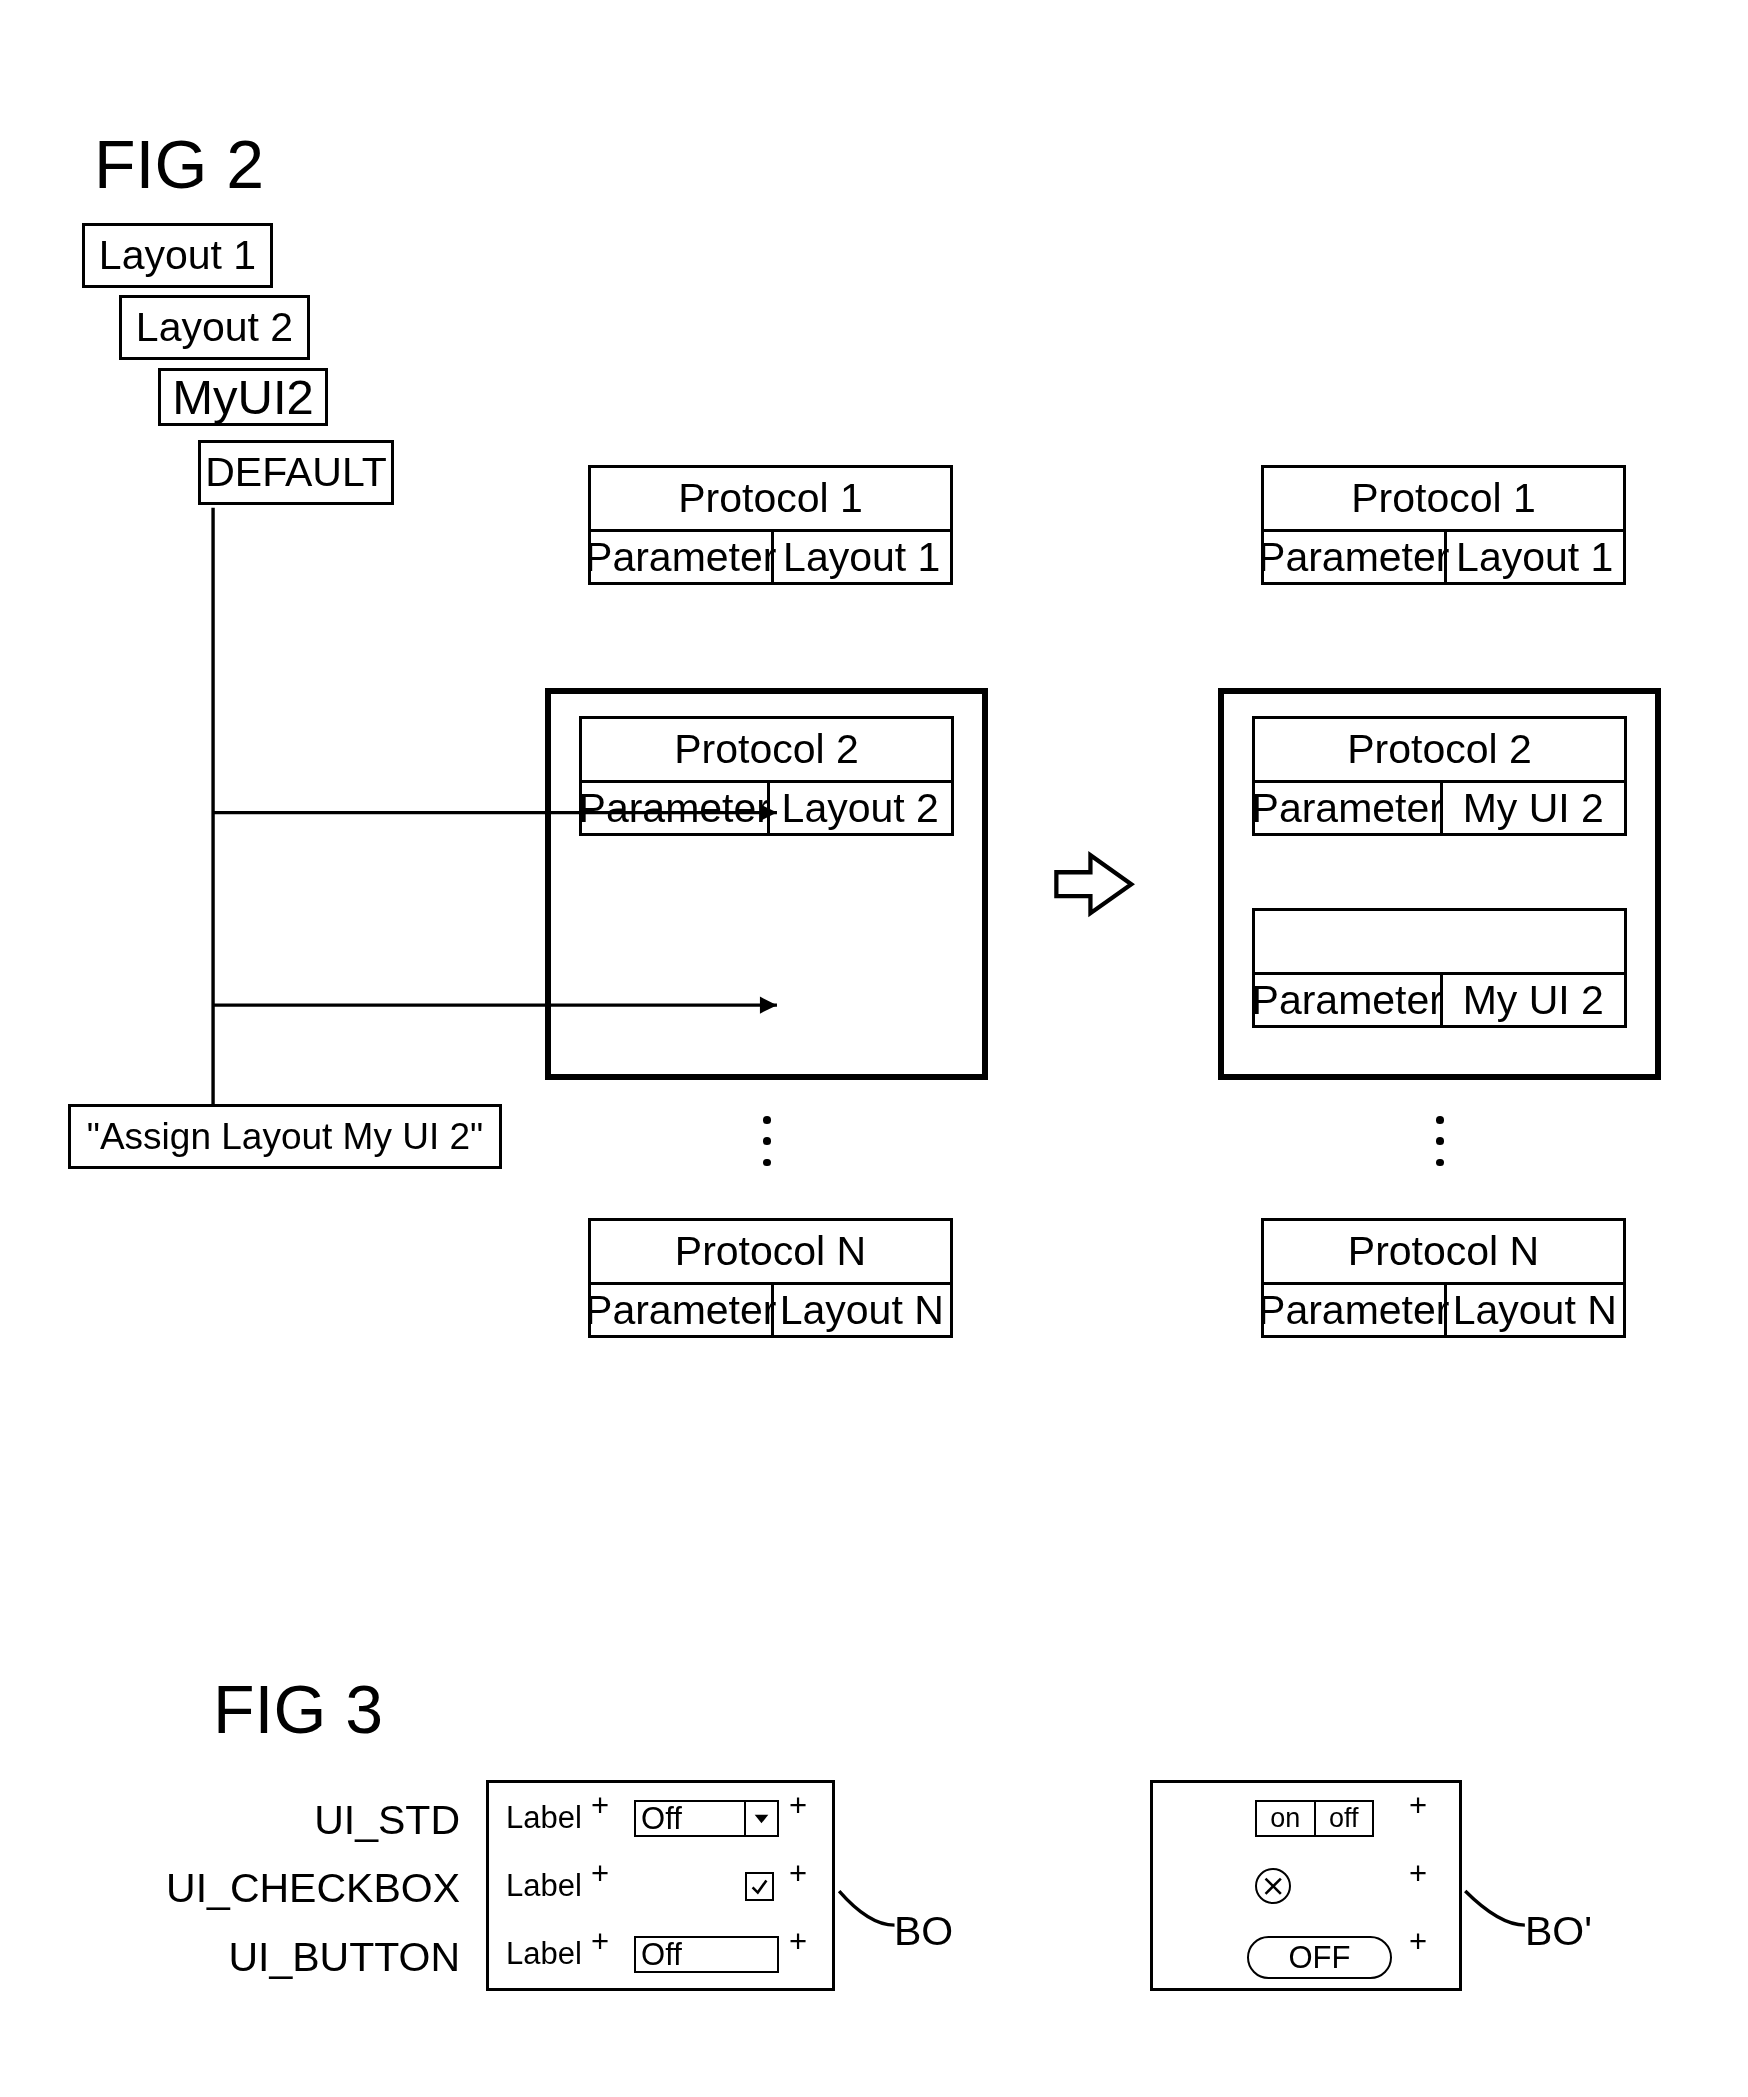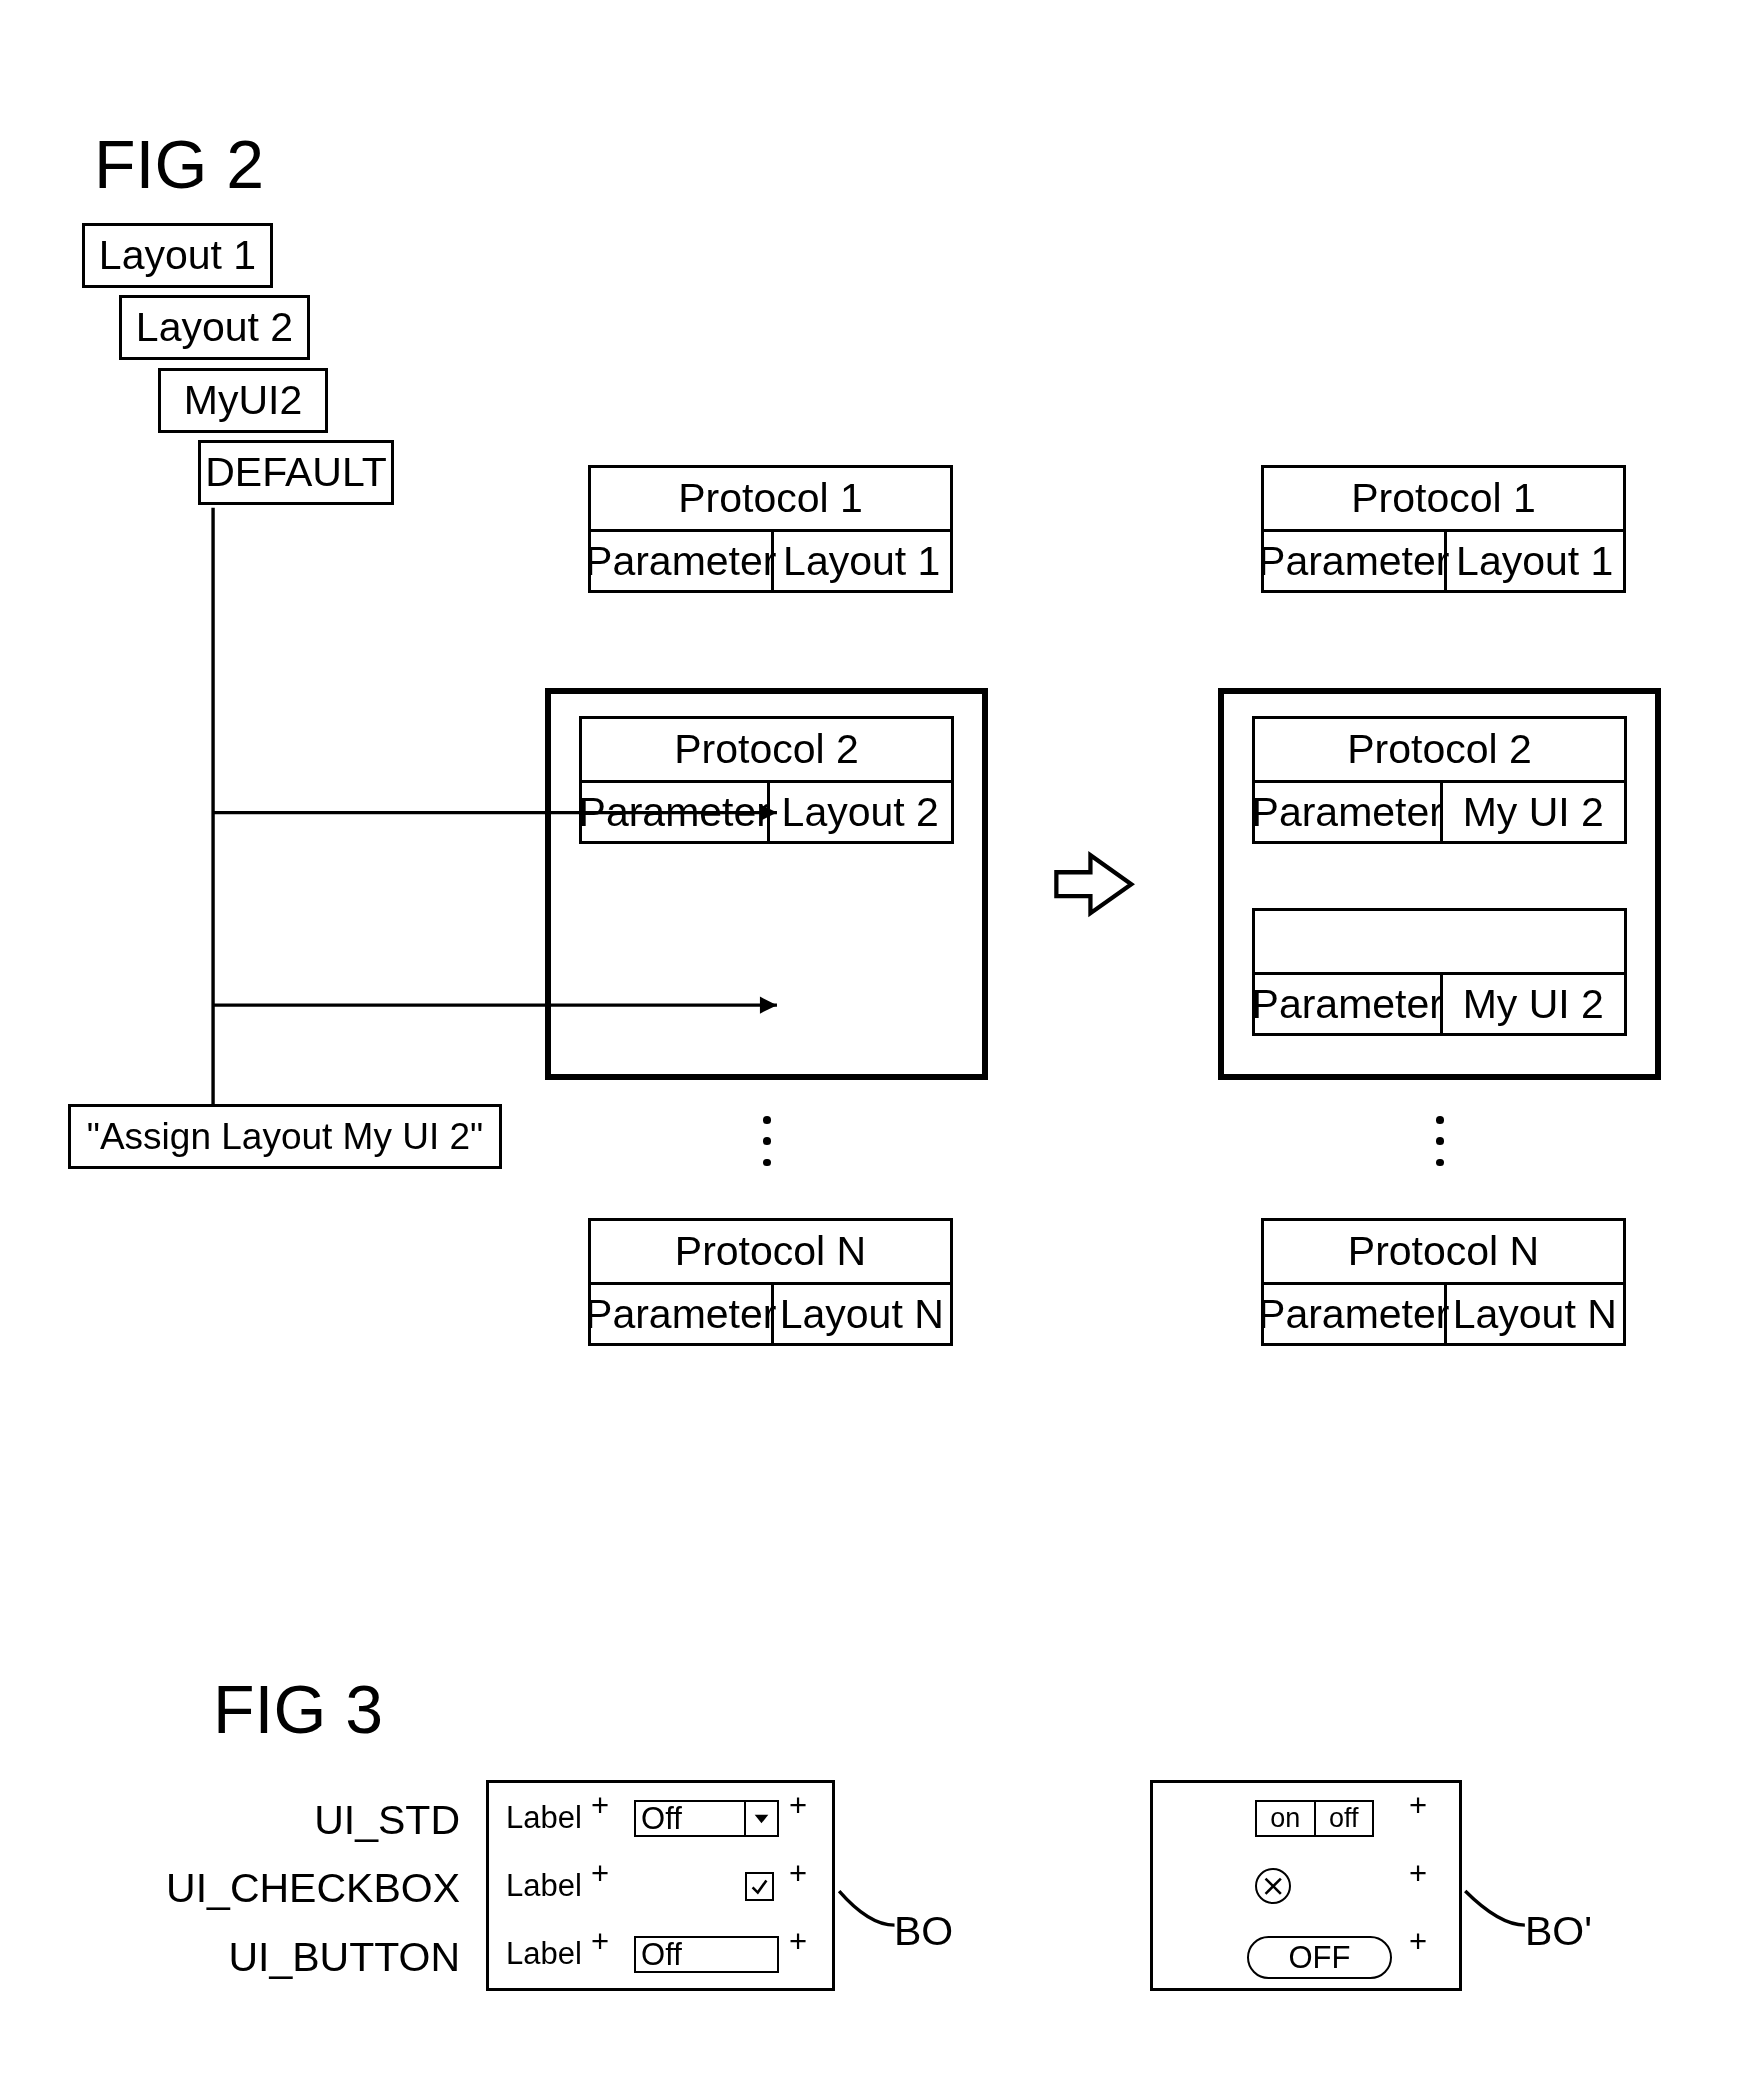--- a/index.html
+++ b/index.html
@@ -51,21 +51,21 @@
     align-items: center;
     justify-content: center;
     font-size: 41px;
   }
   .protocol-table .row {
     display: flex;
   }
   .protocol-table .row > div {
     border: 3.4px solid #000;
     border-top: none;
-    height: 61px;
+    height: 53px;
     display: flex;
     align-items: center;
     justify-content: center;
     font-size: 41px;
     box-sizing: border-box;
   }
   .protocol-table .row > div:first-child { border-right: none; }
   .vdots {
     position: absolute;
     display: flex;
@@ -121,21 +121,21 @@
 </style>
 </head>
 <body>
 
 <div class="page">
 
   <div class="fig-title" style="left:94px; top:85px;margin-top:40px;">FIG 2</div>
 
   <div class="box" style="left:82px; top:223px; width:191px; height:65px; font-size:41px;">Layout 1</div>
   <div class="box" style="left:119px; top:295px; width:191px; height:65px; font-size:41px;">Layout 2</div>
-  <div class="box" style="left:158px; top:368px; width:170px; height:65px; font-size:41px;">MyUI2</div>
+  <div class="box" style="left:158px; top:368px; width:170px; height:58px; font-size:49px;">MyUI2</div>
   <div class="box" style="left:198px; top:440px; width:196px; height:65px; font-size:41px;">DEFAULT</div>
 
   <div class="box" style="left:68px; top:1104px; width:434px; height:65px; font-size:37px;">"Assign Layout My UI 2"</div>
 
   <div class="protocol-table" style="left:588px; top:465px; width:365px;">
     <div class="header">Protocol 1</div>
     <div class="row">
       <div style="width:50%;">Parameter</div>
       <div style="width:50%;">Layout 1</div>
     </div>

